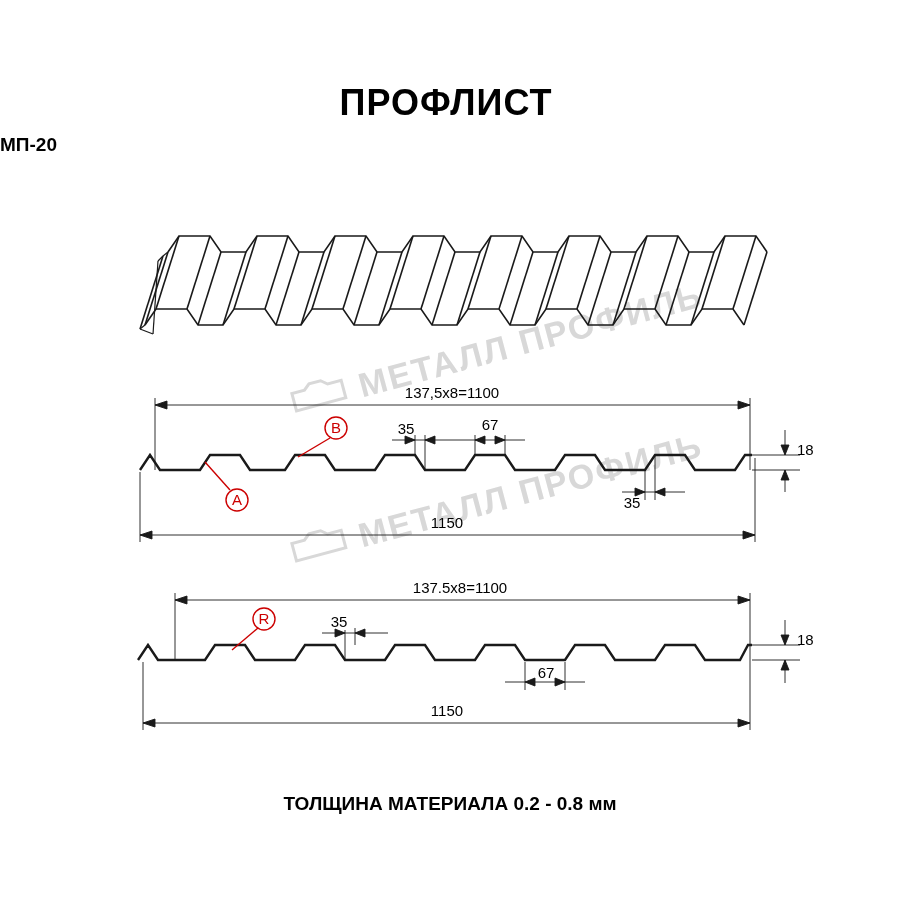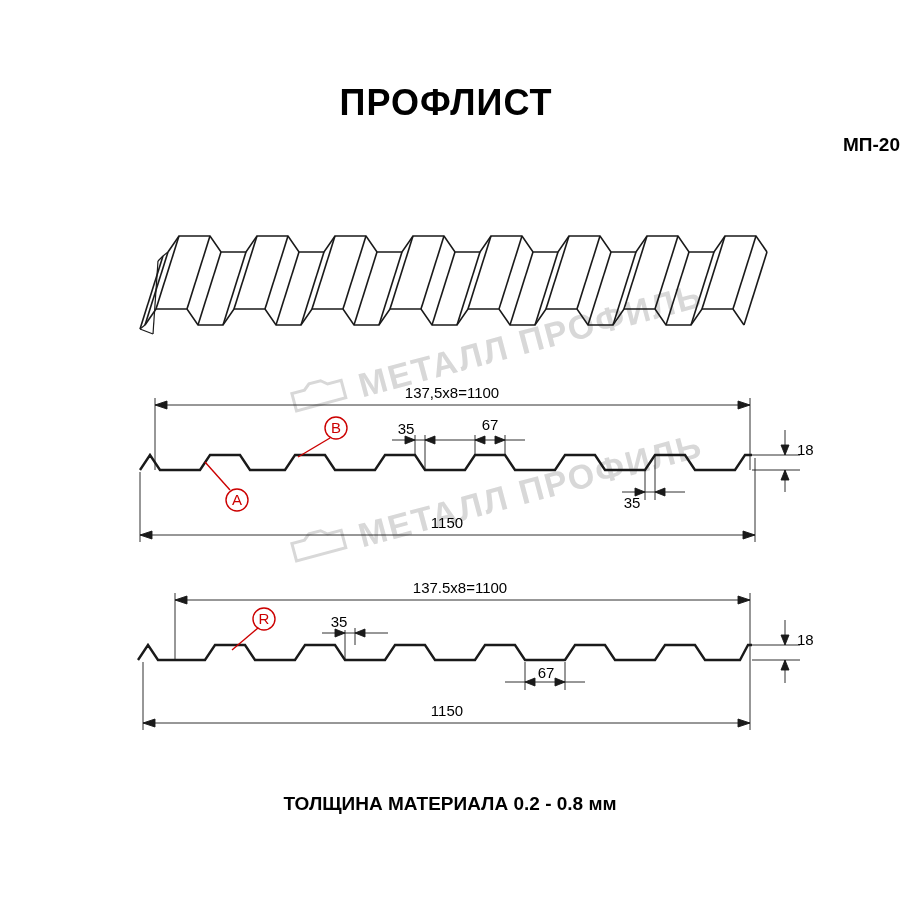--- a/index.html
+++ b/index.html
@@ -27,21 +27,21 @@
     text-align: center;
     font-size: 36px;
     font-weight: bold;
     letter-spacing: 1px;
     top: 82px;
     left: 0;
   }
   .subtitle {
     position: absolute;
     width: 900px;
-    text-align: right;
+    text-align: left;
     font-size: 19px;
     font-weight: bold;
     top: 134px;
     left: 0;
   }
   .footer {
     position: absolute;
     width: 900px;
     text-align: center;
     font-size: 19px;

